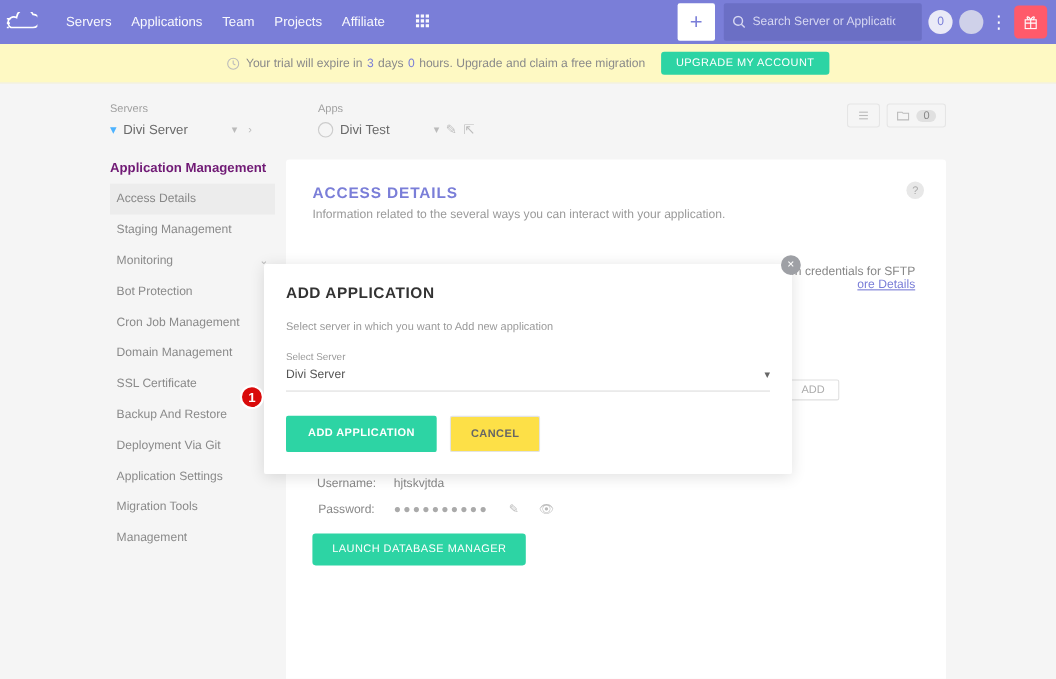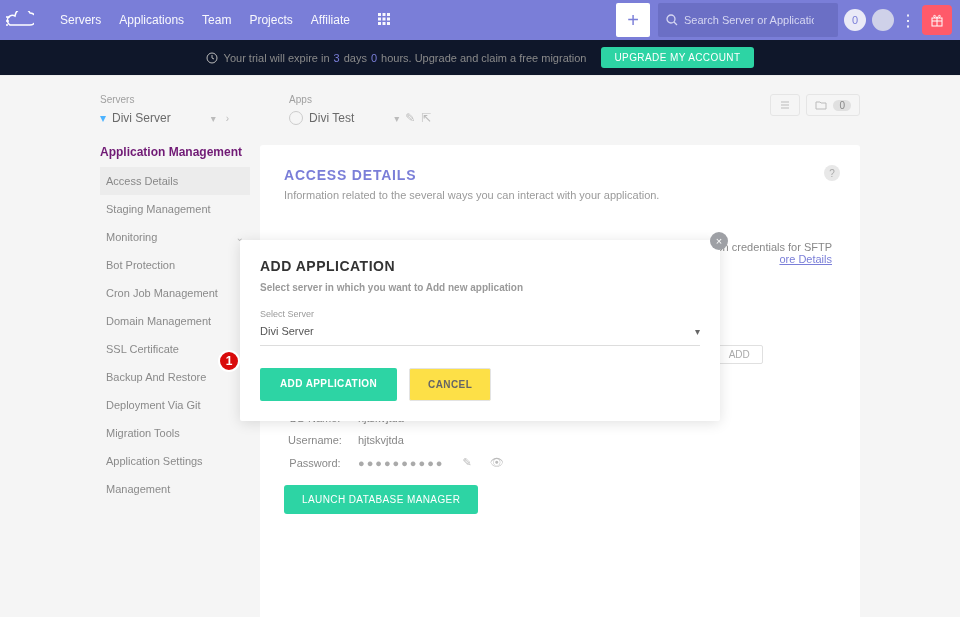--- a/index.html
+++ b/index.html
@@ -14,21 +14,21 @@
   .plus-btn { width:34px; height:34px; background:#fff; color:#7a7ed8; display:flex; align-items:center; justify-content:center; font-size:20px; font-weight:300; border-radius:2px; margin-right:8px; cursor:pointer;}
   .search-box { background:#6b6fc5; height:34px; width:180px; display:flex; align-items:center; padding:0 8px; border-radius:2px; color:#fff; font-size:11px; margin-right:6px;}
   .search-box input { background:transparent; border:none; color:#fff; font-size:11px; outline:none; width:130px; margin-left:6px;}
   .search-box input::placeholder { color:#d6d7f2; }
   .circle-badge { width:22px; height:22px; border-radius:50%; background:#eaeaf7; color:#7a7ed8; display:flex; align-items:center; justify-content:center; font-size:11px; margin-right:6px;}
   .avatar-circle { width:22px; height:22px; border-radius:50%; background:#cfd1e9; margin-right:6px;}
   .kebab { color:#fff; font-size:16px; margin-right:6px; cursor:pointer;}
   .gift-btn { width:30px; height:30px; background:#ff5a6a; display:flex; align-items:center; justify-content:center; border-radius:4px; margin-right:8px; cursor:pointer; color:#fff;}
 
   
-  .trialbar { height:36px; background:#0f172a; display:flex; align-items:center; justify-content:center; font-size:11px; color:#8a8a8a; border-bottom:1px solid #eee;}
+  .trialbar { height:36px; background:#fef9c3; display:flex; align-items:center; justify-content:center; font-size:11px; color:#8a8a8a; border-bottom:1px solid #eee;}
   .trialbar .num { color:#7a7ed8; font-weight:500; margin:0 4px;}
   .upgrade-btn { background:#2dd4a4; color:#fff; padding:5px 14px; border-radius:3px; margin-left:14px; font-size:10px; letter-spacing:.4px; cursor:pointer;}
 
   
   .crumbrow { display:flex; align-items:flex-start; padding:18px 40px 10px 100px; position:relative;}
   .crumb { margin-right: 60px; }
   .crumb-label { color:#a0a0a0; font-size:10px; margin-bottom:6px;}
   .crumb-val { display:flex; align-items:center; color:#6a6a6a; font-size:12px;}
   .crumb-val .chev { margin-left:40px; color:#bbb; font-size:10px;}
   .crumb-icons { position:absolute; right:100px; top:18px; display:flex; gap:6px; align-items:center;}
@@ -55,21 +55,21 @@
   .dots { letter-spacing:2px; color:#aaa;}
   .mini-ic { color:#bbb; margin-left:6px; cursor:pointer;}
   .add-btn-small { border:1px solid #e0e0e0; padding:3px 12px; font-size:10px; color:#aaa; border-radius:2px; margin-left:200px; cursor:pointer;}
   
   .section-title { font-size:11px; font-weight:600; letter-spacing:.6px; color:#555; margin-top:26px;}
   .launch-btn { background:#2dd4a4; color:#fff; padding:9px 18px; font-size:10px; letter-spacing:.4px; border-radius:3px; display:inline-block; margin-top:16px; cursor:pointer;}
 
   
   .modal { position:absolute; left:240px; top:240px; width:480px; background:#fff; border-radius:2px; box-shadow:0 2px 14px rgba(0,0,0,0.12); padding:18px 20px 20px 20px; z-index:50;}
   .modal h3 { font-size:14px; font-weight:600; letter-spacing:.5px; color:#333;}
-  .modal .msub { font-size:10px; color:#9a9a9a; margin-top:8px;font-weight:bold;}
+  .modal .msub { font-size:10px; color:#9a9a9a; margin-top:18px;}
   .modal .fld-label { font-size:9px; color:#9a9a9a; margin-top:16px;}
   .modal .sel-row { border-bottom:1px solid #ddd; padding:6px 0 8px 0; display:flex; justify-content:space-between; align-items:center; font-size:11px; color:#555; cursor:pointer;}
   .modal-actions { margin-top:22px; display:flex; gap:12px;}
   .btn-primary { background:#2dd4a4; color:#fff; padding:10px 20px; font-size:10px; font-weight:600; letter-spacing:.4px; border-radius:2px; cursor:pointer;}
   .btn-secondary { background:#fde047; border:1px solid #e3e3e3; color:#666; padding:10px 18px; font-size:10px; font-weight:600; letter-spacing:.4px; border-radius:2px; cursor:pointer;}
   .modal-close { position:absolute; right:-8px; top:-8px; width:18px; height:18px; border-radius:50%; background:#9ea0a5; color:#fff; display:flex; align-items:center; justify-content:center; font-size:11px; cursor:pointer;}
 
   .step-badge { position:absolute; left:218px; top:350px; width:22px; height:22px; border-radius:50%; background:#d90b0b; color:#fff; display:flex; align-items:center; justify-content:center; font-size:12px; font-weight:600; z-index:60; border:2px solid #fff;}
 
   svg { display:block; }
@@ -187,22 +187,22 @@
     <div class="side-item">
         <span>Monitoring</span>
         <span style="color:#bbb;font-size:10px;">⌄</span>
       </div>
     <div class="side-item">Bot Protection</div>
     <div class="side-item">Cron Job Management</div>
     <div class="side-item">Domain Management</div>
     <div class="side-item">SSL Certificate</div>
     <div class="side-item">Backup And Restore</div>
     <div class="side-item">Deployment Via Git</div>
+    <div class="side-item">Application Settings</div>
     <div class="side-item">Migration Tools</div>
-    <div class="side-item">Application Settings</div>
     <div class="side-item">Management</div>
   </div>
 
   <div class="content">
     <div class="help-icon">?</div>
     <h2>ACCESS DETAILS</h2>
     <div class="subtitle">Information related to the several ways you can interact with your application.</div>
 
     <div class="hint-block">
       <span>plication credentials for SFTP</span><br>

